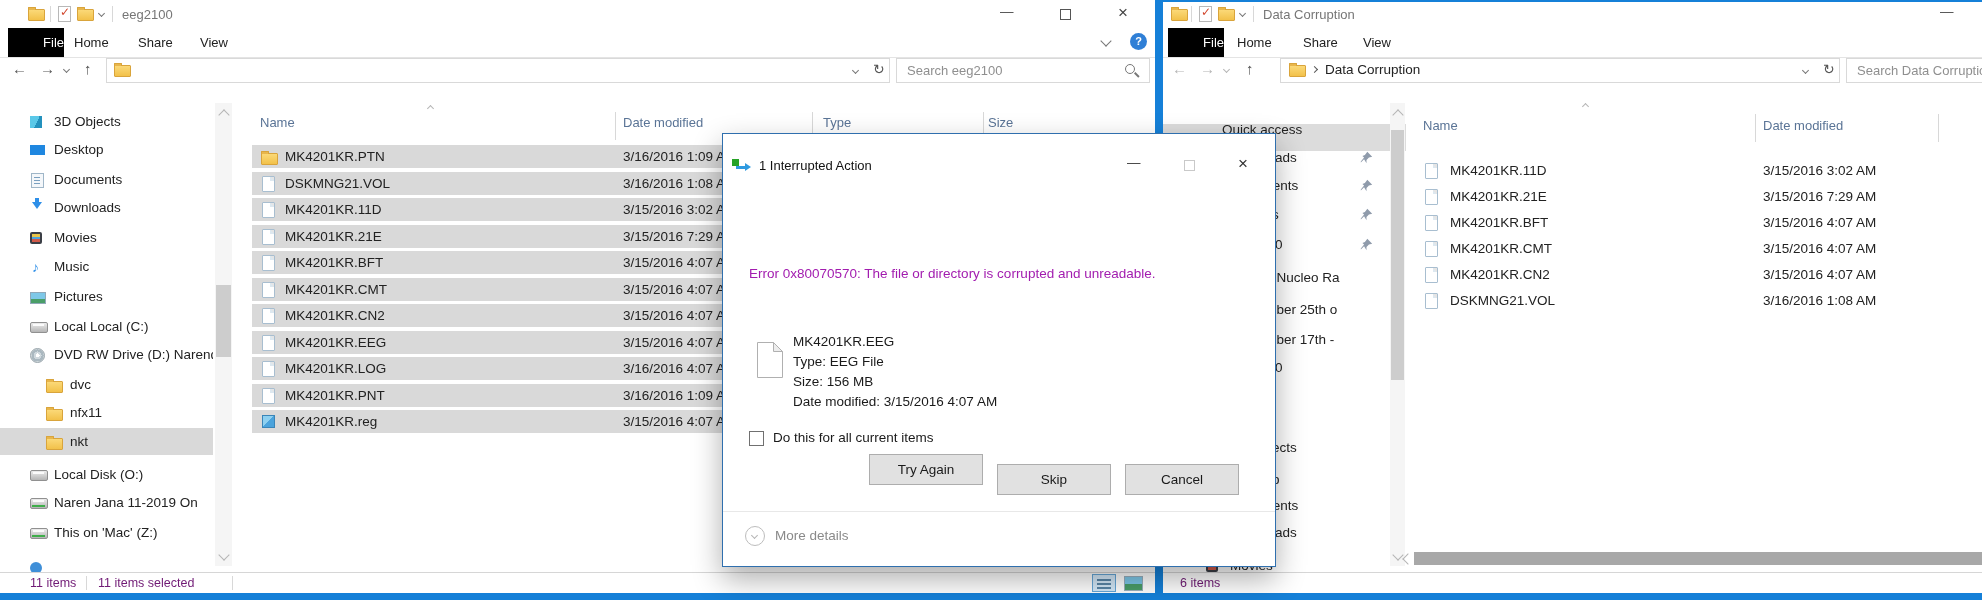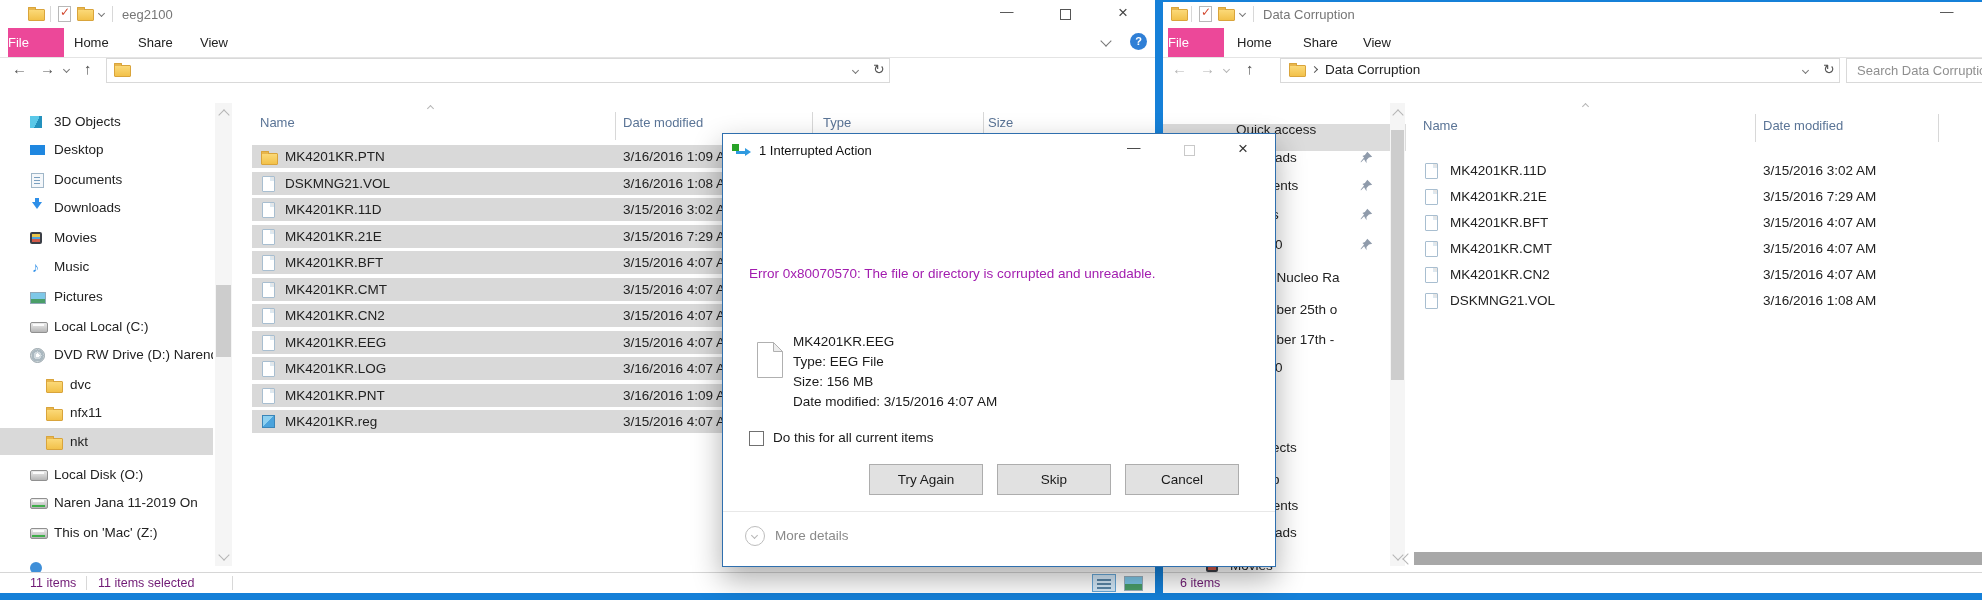--- a/index.html
+++ b/index.html
@@ -16,21 +16,21 @@
   
   .cv{display:inline-block;width:7px;height:7px;border-right:1.5px solid #777;border-bottom:1.5px solid #777;transform:rotate(45deg)}
   .cv.up{transform:rotate(-135deg)}
   .cv.right{transform:rotate(-45deg)}
   .cv.left{transform:rotate(135deg)}
   .cv.sm{width:4px;height:4px;border-width:1.2px}
   .cv.crumb{width:4px;height:4px;border-color:#555}
   .cv.lite{border-color:#b5b5b5}
   
   .tab{font-size:13px;color:#222;line-height:29px}
-  .tab-file{background:#ec4899;color:#fff;text-align:left}
+  .tab-file{background:#000000;color:#fff;text-align:right}
   
   .box{border:1px solid #d9d9d9;background:#fff}
   .ph{color:#8f8f8f;font-size:13px;line-height:23px}
   
   .frow{height:23px;margin-bottom:3.5px;background:#d9d9d9;position:relative;line-height:23px}
   .frow .nm{position:absolute;left:33px;top:0}
   .frow .dt{position:absolute;left:371px;top:0}
   .rrow{height:22px;margin-bottom:4px;background:#fff;position:relative;line-height:22px}
   .rrow .nm{position:absolute;left:35px;top:0}
   .rrow .dt{position:absolute;left:348px;top:0}
@@ -107,20 +107,24 @@
     <div class="abs" style="left:0;top:58px;width:1155px;height:26px">
       <span class="abs txt" style="left:12px;top:2px;color:#555;font-size:15px">←</span>
       <span class="abs txt" style="left:40px;top:2px;color:#555;font-size:15px">→</span>
       <span class="abs cv sm" style="left:64px;top:9px"></span>
       <span class="abs txt" style="left:84px;top:2px;color:#555;font-size:15px">↑</span>
       <div class="abs box" style="left:106px;top:0;width:782px;height:23px">
         <span class="ic ic-folder" style="left:7px;top:6px"></span>
         <span class="abs cv sm" style="left:746px;top:9px"></span>
         <span class="abs txt" style="left:766px;top:2px;color:#555;font-size:14px">↻</span>
       </div>
+      <div class="abs box" style="left:896px;top:0;width:252px;height:23px">
+        <span class="abs ph txt" style="left:10px;top:0">Search eeg2100</span>
+        <span class="ic ic-mag" style="left:228px;top:5px"></span>
+      </div>
     </div>
 
     <div class="abs" style="left:0;top:90px;width:213px;height:482px">
       <div class="abs" style="left:0;top:338px;width:213px;height:27px;background:#d9d9d9"></div>
       <div class="abs sbi" style="left:30px;top:20px;width:183px"><span class="ic ic-cube" style="left:0;top:6px"></span><span class="lbl">3D Objects</span></div>
       <div class="abs sbi" style="left:30px;top:48px;width:183px"><span class="ic ic-desktop" style="left:0;top:7px"></span><span class="lbl">Desktop</span></div>
       <div class="abs sbi" style="left:30px;top:78px;width:183px"><span class="ic ic-doc" style="left:1px;top:5px"></span><span class="lbl">Documents</span></div>
       <div class="abs sbi" style="left:30px;top:106px;width:183px"><span class="ic ic-down" style="left:2px;top:0"></span><span class="lbl">Downloads</span></div>
       <div class="abs sbi" style="left:30px;top:136px;width:183px"><span class="ic ic-film" style="left:0;top:6px"></span><span class="lbl">Movies</span></div>
       <div class="abs sbi" style="left:30px;top:165px;width:183px"><span class="abs" style="left:2px;top:0;color:#2e8fe8;font-size:14px">♪</span><span class="lbl">Music</span></div>
@@ -265,21 +269,21 @@
         <span class="abs cv sm" style="left:522px;top:9px"></span>
         <span class="abs txt" style="left:542px;top:2px;color:#555;font-size:14px">↻</span>
       </div>
       <div class="abs box" style="left:683px;top:0;width:140px;height:23px;overflow:hidden">
         <span class="abs ph txt" style="left:10px;top:0">Search Data Corruption</span>
       </div>
     </div>
 
     <div class="abs" style="left:0;top:0;width:243px;height:572px">
       <div class="abs" style="left:0;top:124px;width:243px;height:27px;background:#dcdcdc"></div>
-      <div class="abs sbi" style="left:33px;top:118px;width:210px;font-size:13.5px"><span class="lbl" style="margin-left:40px">Quick access</span></div>
+      <div class="abs sbi" style="left:33px;top:118px;width:210px;font-size:13.5px"><span class="lbl" style="margin-left:26px">Quick access</span></div>
       <div class="abs sbi" style="left:43px;top:146px;width:200px"><span class="ic ic-down" style="left:2px;top:0"></span><span class="lbl">Downloads</span></div>
       <svg class="pin" style="left:197px;top:151px" viewBox="0 0 16 16">
           <path d="M9 1 L15 7 L11 8 L8 11 L8 15 L5 10 L1 14 L1 13 L5 8 L3 6 L6 5 Z" fill="#8f9bab"></path>
         </svg>
       <div class="abs sbi" style="left:43px;top:174px;width:200px"><span class="ic ic-doc" style="left:1px;top:5px"></span><span class="lbl">Documents</span></div>
       <svg class="pin" style="left:197px;top:179px" viewBox="0 0 16 16">
           <path d="M9 1 L15 7 L11 8 L8 11 L8 15 L5 10 L1 14 L1 13 L5 8 L3 6 L6 5 Z" fill="#8f9bab"></path>
         </svg>
       <div class="abs sbi" style="left:43px;top:203px;width:200px"><span class="ic ic-pic" style="left:0;top:7px"></span><span class="lbl">Pictures</span></div>
       <svg class="pin" style="left:197px;top:208px" viewBox="0 0 16 16">
@@ -352,21 +356,21 @@
       <div class="abs" style="left:16px;top:1px;width:568px;height:13px;background:#a8a8a8"></div>
     </div>
 
     <div class="abs" style="left:0;top:572px;width:819px;height:21px;border-top:1px solid #d6d6d6;background:#fff;box-sizing:border-box">
       <span class="abs txt slate" style="left:17px;top:3px;font-size:12.5px">6 items</span>
     </div>
   </div>
 
   <div class="abs" style="left:722px;top:133px;width:554px;height:434px;background:#fff;border:1px solid #2f6fae;box-sizing:border-box;box-shadow:0 12px 28px rgba(0,0,0,0.32);z-index:10">
 
-    <div class="abs" style="left:0;top:1px;width:576px;height:32px">
+    <div class="abs" style="left:0;top:16px;width:576px;height:32px">
       <span class="dlg-green" style="left:9px;top:9px"></span>
       <span class="dlg-arrow" style="left:13px;top:16px"></span>
       <span class="abs txt" style="left:36px;top:8px;font-size:13px;color:#111">1 Interrupted Action</span>
       <span class="abs txt" style="left:404px;top:5px;color:#333">—</span>
       <span class="ic ic-max" style="left:461px;top:10px;border-color:#c9c9c9"></span>
       <span class="abs txt" style="left:515px;top:4px;font-size:17px;color:#333">×</span>
     </div>
 
     <div class="abs txt" style="left:26px;top:132px;color:#a21caf">Error 0x80070570: The file or directory is corrupted and unreadable.</div>
     <svg class="abs" style="left:33px;top:207px" width="28" height="38" viewBox="0 0 28 38">
@@ -374,21 +378,21 @@
       <path d="M17.5 1.5 l9 9 h-9 z" fill="#ededed" stroke="#b0b0b0"></path>
     </svg>
     <div class="abs" style="left:70px;top:198px;line-height:20px;color:#1a1a1a">
       <div class="txt">MK4201KR.EEG</div>
       <div class="txt">Type: EEG File</div>
       <div class="txt">Size: 156 MB</div>
       <div class="txt">Date modified: 3/15/2016 4:07 AM</div>
     </div>
     <div class="abs" style="left:26px;top:297px;width:15px;height:15px;border:1px solid #707070;background:#fff;box-sizing:border-box"></div>
     <span class="abs txt" style="left:50px;top:296px;color:#1a1a1a">Do this for all current items</span>
-    <div class="btn" style="left:146px;top:330px;width:114px">Try Again</div>
+    <div class="btn" style="left:146px;top:320px;width:114px">Try Again</div>
     <div class="btn" style="left:274px;top:330px;width:114px">Skip</div>
     <div class="btn" style="left:402px;top:330px;width:114px">Cancel</div>
     <div class="abs hl" style="left:0;top:377px;width:552px;background:#e8e8e8"></div>
     <div class="abs" style="left:22px;top:392px;width:20px;height:20px;border:1px solid #bdbdbd;border-radius:50%;box-sizing:border-box">
         <span class="abs cv sm lite" style="left:6px;top:6px"></span>
       </div>
     <span class="abs txt" style="left:52px;top:394px;color:#8a8a8a">More details</span>
   </div>
 
   <div class="abs" style="left:0;top:593px;width:1982px;height:7px;background:#1580d8"></div>

